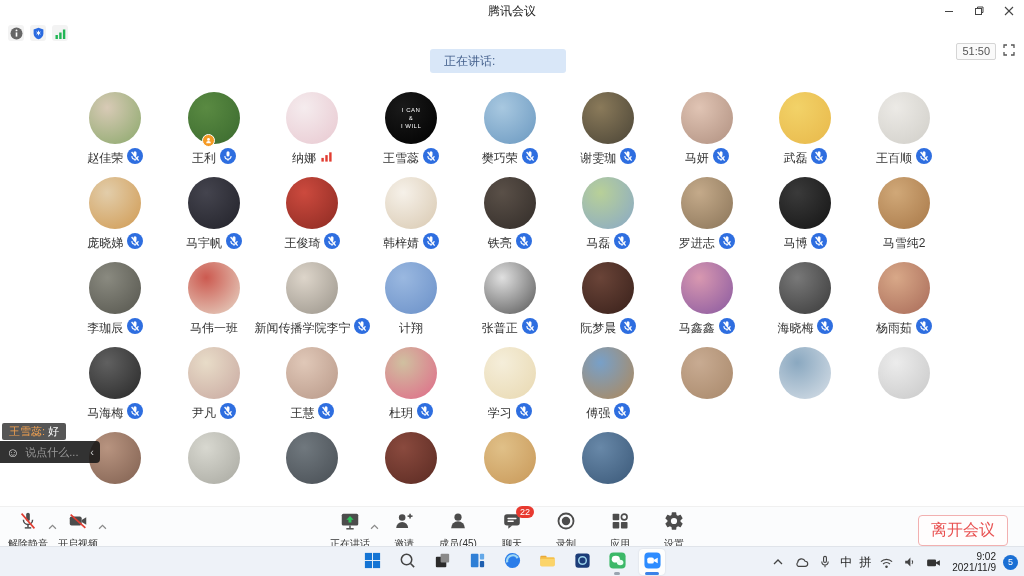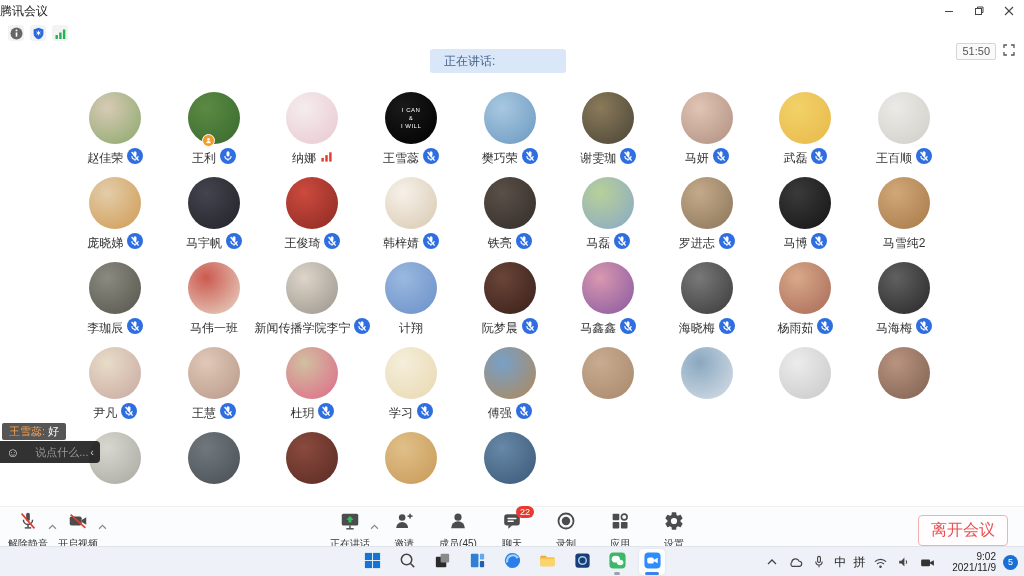--- a/index.html
+++ b/index.html
@@ -2,21 +2,21 @@
 <html><head>
 <meta charset="utf-8">
 <style>
   * { box-sizing: border-box; margin: 0; padding: 0; }
   html,body { width:1024px; height:576px; overflow:hidden;
     font-family:"Liberation Sans","DejaVu Sans",sans-serif; background:#fff; }
   #app { position:relative; width:1024px; height:576px; background:#fff; }
 
   
   .titlebar { position:absolute; top:0; left:0; right:0; height:22px; background:#fff;
-    display:flex; align-items:center; }
+    display:flex; align-items:center; justify-content:center; }
   .title { font-size:12px; color:#222; }
   .win-controls { position:absolute; right:0; top:0; height:22px; display:flex; }
   .win-btn { width:30px; height:22px; display:flex; align-items:center; justify-content:center;
     color:#444; font-size:11px; }
   .subbar { position:absolute; top:22px; left:0; right:0; height:22px; display:flex;
     align-items:center; padding:0 8px; }
   .hdr-icons { display:flex; gap:6px; }
   .hdr-tile { width:16px; height:16px; border-radius:3px; background:#f3f3f3;
     display:flex; align-items:center; justify-content:center; }
   .subbar-right { margin-left:auto; display:flex; align-items:center; gap:6px;margin-top:37px; }
@@ -45,21 +45,21 @@
   .pname { font-size:12px; color:#333; }
 
   
   .chat-msg { position:absolute; left:2px; top:423px; background:rgba(72,72,72,0.92);
     border-radius:2px; padding:1px 7px; font-size:11px; z-index:6; }
   .chat-sender { color:#f0a050; } .chat-body { color:#fff; margin-left:3px; }
   .chat-input { position:absolute; left:0; top:441px; width:100px; height:22px;
     background:rgba(22,22,22,0.88); border-radius:0 4px 4px 0; display:flex;
     align-items:center; padding:0 6px; z-index:6; }
   .emoji-ic { color:#ddd; font-size:13px; line-height:13px; }
-  .chat-ph { color:#9a9a9a; font-size:11px; margin-left:16px; flex:1; }
+  .chat-ph { color:#9a9a9a; font-size:11px; margin-left:6px; flex:1; }
   .chat-collapse { color:#ccc; font-size:11px; }
 
   
   .toolbar { position:absolute; top:506px; left:0; right:0; height:40px; background:#fbfcfd;
     border-top:1px solid #f0f0f0; z-index:5; }
   .tb-left { position:absolute; left:6px; top:3px; display:flex; gap:6px; }
   .tb-center { position:absolute; left:50%; transform:translateX(-50%); top:3px;
     display:flex; gap:10px; }
   .tb-item { display:flex; flex-direction:column; align-items:center; width:44px; position:relative; }
   .tb-item .lbl { font-size:10px; color:#333; margin-top:1px; white-space:nowrap; }
@@ -76,21 +76,21 @@
     display:flex; gap:9px; }
   .tk-icon { width:26px; height:26px; border-radius:4px; display:flex; align-items:center;
     justify-content:center; position:relative; }
   .tk-icon.active { background:#fdfefe; box-shadow:0 0 2px rgba(0,0,0,0.12); }
   .tk-underline { position:absolute; bottom:0px; left:50%; transform:translateX(-50%);
     height:3px; border-radius:2px; }
   .tk-underline.small { width:6px; background:#9aa4b0; }
   .tk-underline.wide { width:14px; background:#3b82e8; }
   .tk-tray { position:absolute; right:6px; top:0; height:30px; display:flex; align-items:center; gap:7px; }
   .ime { font-size:12px; color:#222; }
-  .clock { text-align:right; font-size:10px; line-height:11px; color:#222; margin-left:9px; }
+  .clock { text-align:right; font-size:10px; line-height:11px; color:#222; margin-left:3px; }
   .notif-badge { width:15px; height:15px; border-radius:50%; background:#1a6fd4; color:#fff;
     font-size:9px; display:flex; align-items:center; justify-content:center; }
 </style>
 </head>
 <body>
 
 <div id="app">
 
   <div class="titlebar">
     <span class="title">腾讯会议</span>
@@ -432,20 +432,33 @@
               <path d="M4.9 8.1 a3.1 3.3 0 0 0 6.2 0" fill="none" stroke="#fff" stroke-width="1.1"></path>
               <line x1="8" y1="11.4" x2="8" y2="12.8" stroke="#fff" stroke-width="1.1"></line>
               <line x1="4.6" y1="4" x2="11.6" y2="12.6" stroke="#fff" stroke-width="1.3"></line>
             </svg></span>
         </div>
       </div>
       <div class="cell">
         <div class="avatar" style="background:radial-gradient(circle at 35% 30%, #9ab8e0, #6a90c8)"></div>
         <div class="nameline">
           <span class="pname">计翔</span>
+        </div>
+      </div>
+      <div class="cell">
+        <div class="avatar" style="background:radial-gradient(circle at 35% 30%, #e0e0e0, #555555)"></div>
+        <div class="nameline">
+          <span class="pname">张普正</span>
+          <span><svg width="16" height="16" viewBox="0 0 16 16">
+              <circle cx="8" cy="8" r="8" fill="#2e6ee0"></circle>
+              <rect x="6.5" y="3.3" width="3" height="5.2" rx="1.5" fill="#fff"></rect>
+              <path d="M4.9 8.1 a3.1 3.3 0 0 0 6.2 0" fill="none" stroke="#fff" stroke-width="1.1"></path>
+              <line x1="8" y1="11.4" x2="8" y2="12.8" stroke="#fff" stroke-width="1.1"></line>
+              <line x1="4.6" y1="4" x2="11.6" y2="12.6" stroke="#fff" stroke-width="1.3"></line>
+            </svg></span>
         </div>
       </div>
       <div class="cell">
         <div class="avatar" style="background:radial-gradient(circle at 35% 30%, #6a4438, #38201a)"></div>
         <div class="nameline">
           <span class="pname">阮梦晨</span>
           <span><svg width="16" height="16" viewBox="0 0 16 16">
               <circle cx="8" cy="8" r="8" fill="#2e6ee0"></circle>
               <rect x="6.5" y="3.3" width="3" height="5.2" rx="1.5" fill="#fff"></rect>
               <path d="M4.9 8.1 a3.1 3.3 0 0 0 6.2 0" fill="none" stroke="#fff" stroke-width="1.1"></path>

